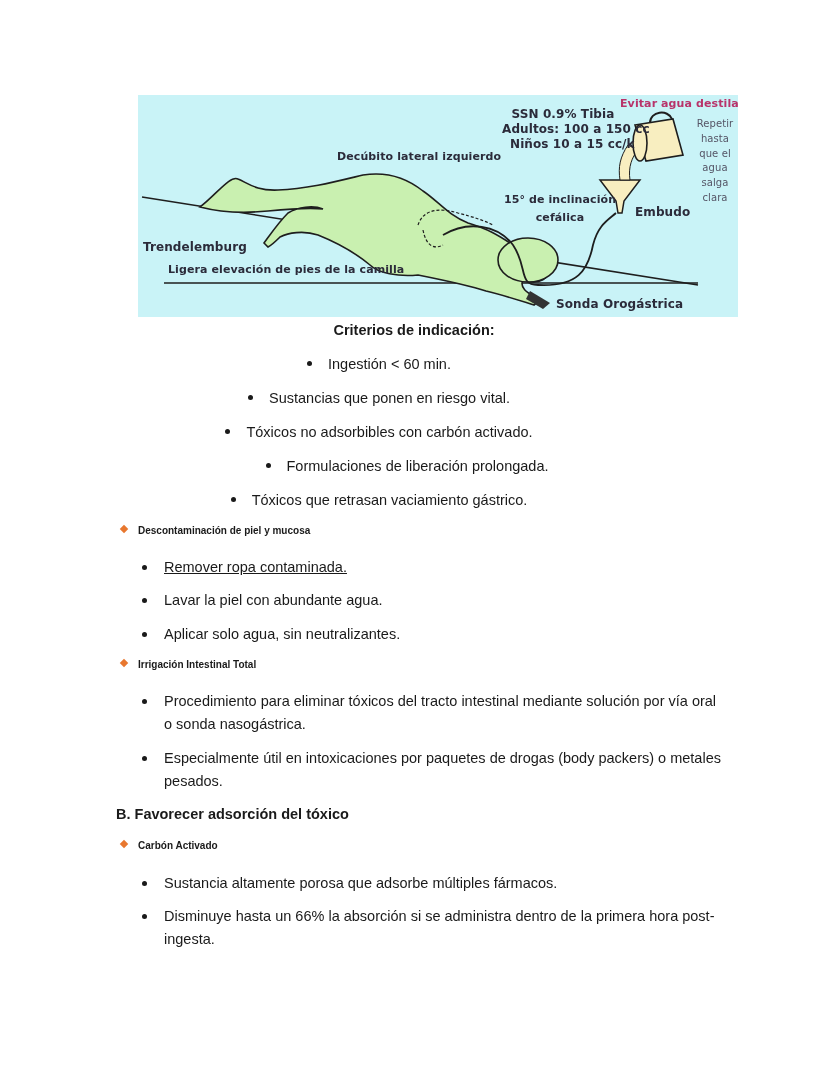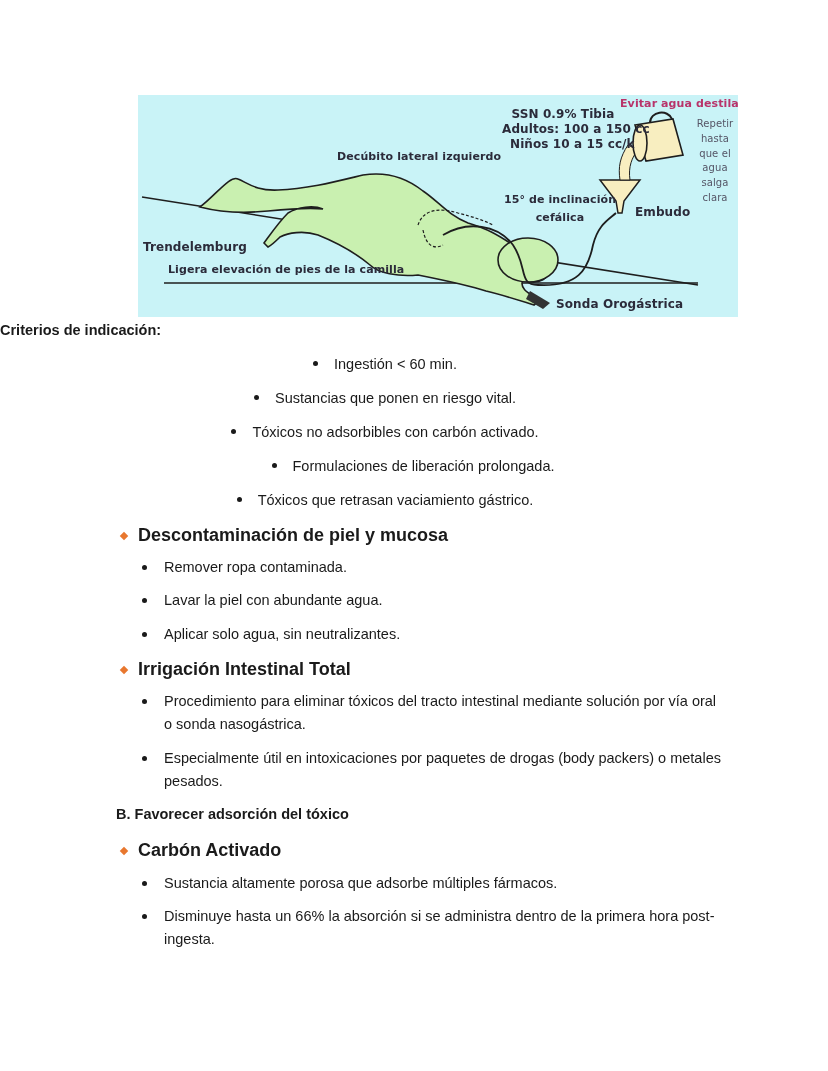--- a/index.html
+++ b/index.html
@@ -9,27 +9,27 @@
             background: #c9f3f7; overflow: hidden; }
   .figure svg { position: absolute; left: 0; top: 0; }
   .fig-label { position: absolute; font-family: "DejaVu Sans", sans-serif; font-weight: bold;
                font-size: 11px; color: #2b2b3a; white-space: nowrap; letter-spacing: 0.1px; }
   .fig-label.small { font-size: 12px; }
   .fig-label.purple { color: #b8336a; font-size: 11px; }
   .fig-label.repeat { color: #555566; font-weight: normal; font-size: 10px; text-align: center;
                       line-height: 14.8px; white-space: normal; width: 40px; }
   .fig-label.center { text-align: center; }
 
-  .caption { position: absolute; left: 0; width: 828px; top: 322px; text-align: left;
+  .caption { position: absolute; left: 0; width: 828px; top: 322px; text-align: center;
              font-weight: bold; font-size: 14.5px; }
-  .crit { position: absolute; left: 18px; width: 734px; text-align: center; font-size: 14.5px; }
+  .crit { position: absolute; left: 12px; width: 734px; text-align: center; font-size: 14.5px; }
   .crit .dot { display: inline-block; width: 5px; height: 5px; border-radius: 50%;
                background: #1a1a1a; vertical-align: middle; margin-right: 16px; position: relative; top: -2px; }
 
-  .section { position: absolute; left: 121px; font-weight: bold; font-size: 18px; }
+  .section { position: absolute; left: 121px; font-weight: bold; font-size: 10px; }
   .diamond { display: inline-block; width: 6px; height: 6px; background: #e8772e;
              transform: rotate(45deg); margin-right: 11px; position: relative; top: -2px; }
   .heading-b { position: absolute; left: 116px; font-weight: bold; font-size: 14.5px; }
   .bullet { position: absolute; left: 142px; width: 580px; font-size: 14.5px; line-height: 23px; }
   .bullet .dot { position: absolute; left: 0; top: 9px; width: 5px; height: 5px; border-radius: 50%; background: #1a1a1a; }
   .bullet .txt { display: block; margin-left: 22px; }
 </style>
 </head>
 <body>
 
@@ -84,21 +84,21 @@
 
 <div class="crit" style="top:356px;"><span class="dot"></span><span>Ingestión &lt; 60 min.</span></div>
 <div class="crit" style="top:390px;"><span class="dot"></span><span>Sustancias que ponen en riesgo vital.</span></div>
 <div class="crit" style="top:424px;"><span class="dot"></span><span>Tóxicos no adsorbibles con carbón activado.</span></div>
 <div class="crit" style="top:458px;margin-left:28px;"><span class="dot"></span><span>Formulaciones de liberación prolongada.</span></div>
 <div class="crit" style="top:492px;"><span class="dot"></span><span>Tóxicos que retrasan vaciamiento gástrico.</span></div>
 
 <div class="section" style="top:525px;">
   <span class="diamond"></span><span>Descontaminación de piel y mucosa</span>
 </div>
-<div class="bullet" style="top:556px;">
+<div class="bullet" style="top:556px;text-decoration:underline;">
     <span class="dot"></span>
     <span class="txt">Remover ropa contaminada.</span>
   </div>
 <div class="bullet" style="top:589px;">
     <span class="dot"></span>
     <span class="txt">Lavar la piel con abundante agua.</span>
   </div>
 <div class="bullet" style="top:623px;">
     <span class="dot"></span>
     <span class="txt">Aplicar solo agua, sin neutralizantes.</span>

